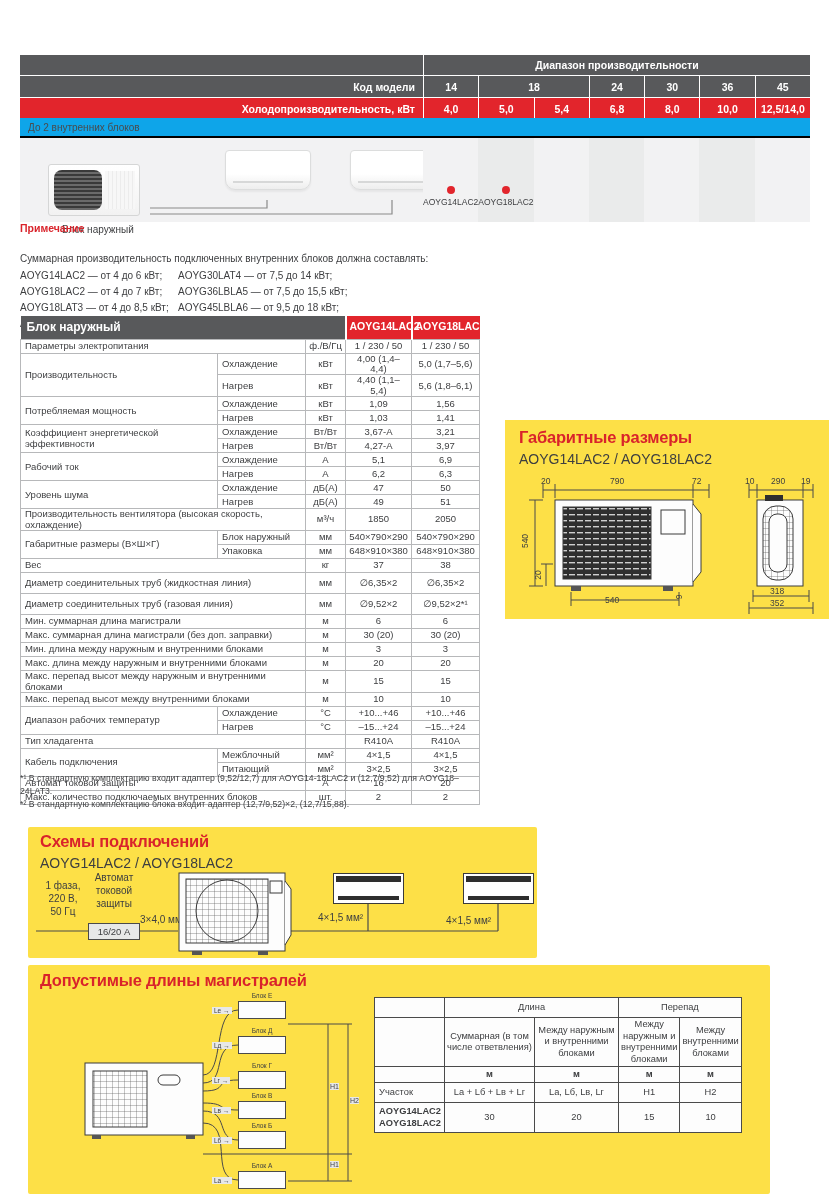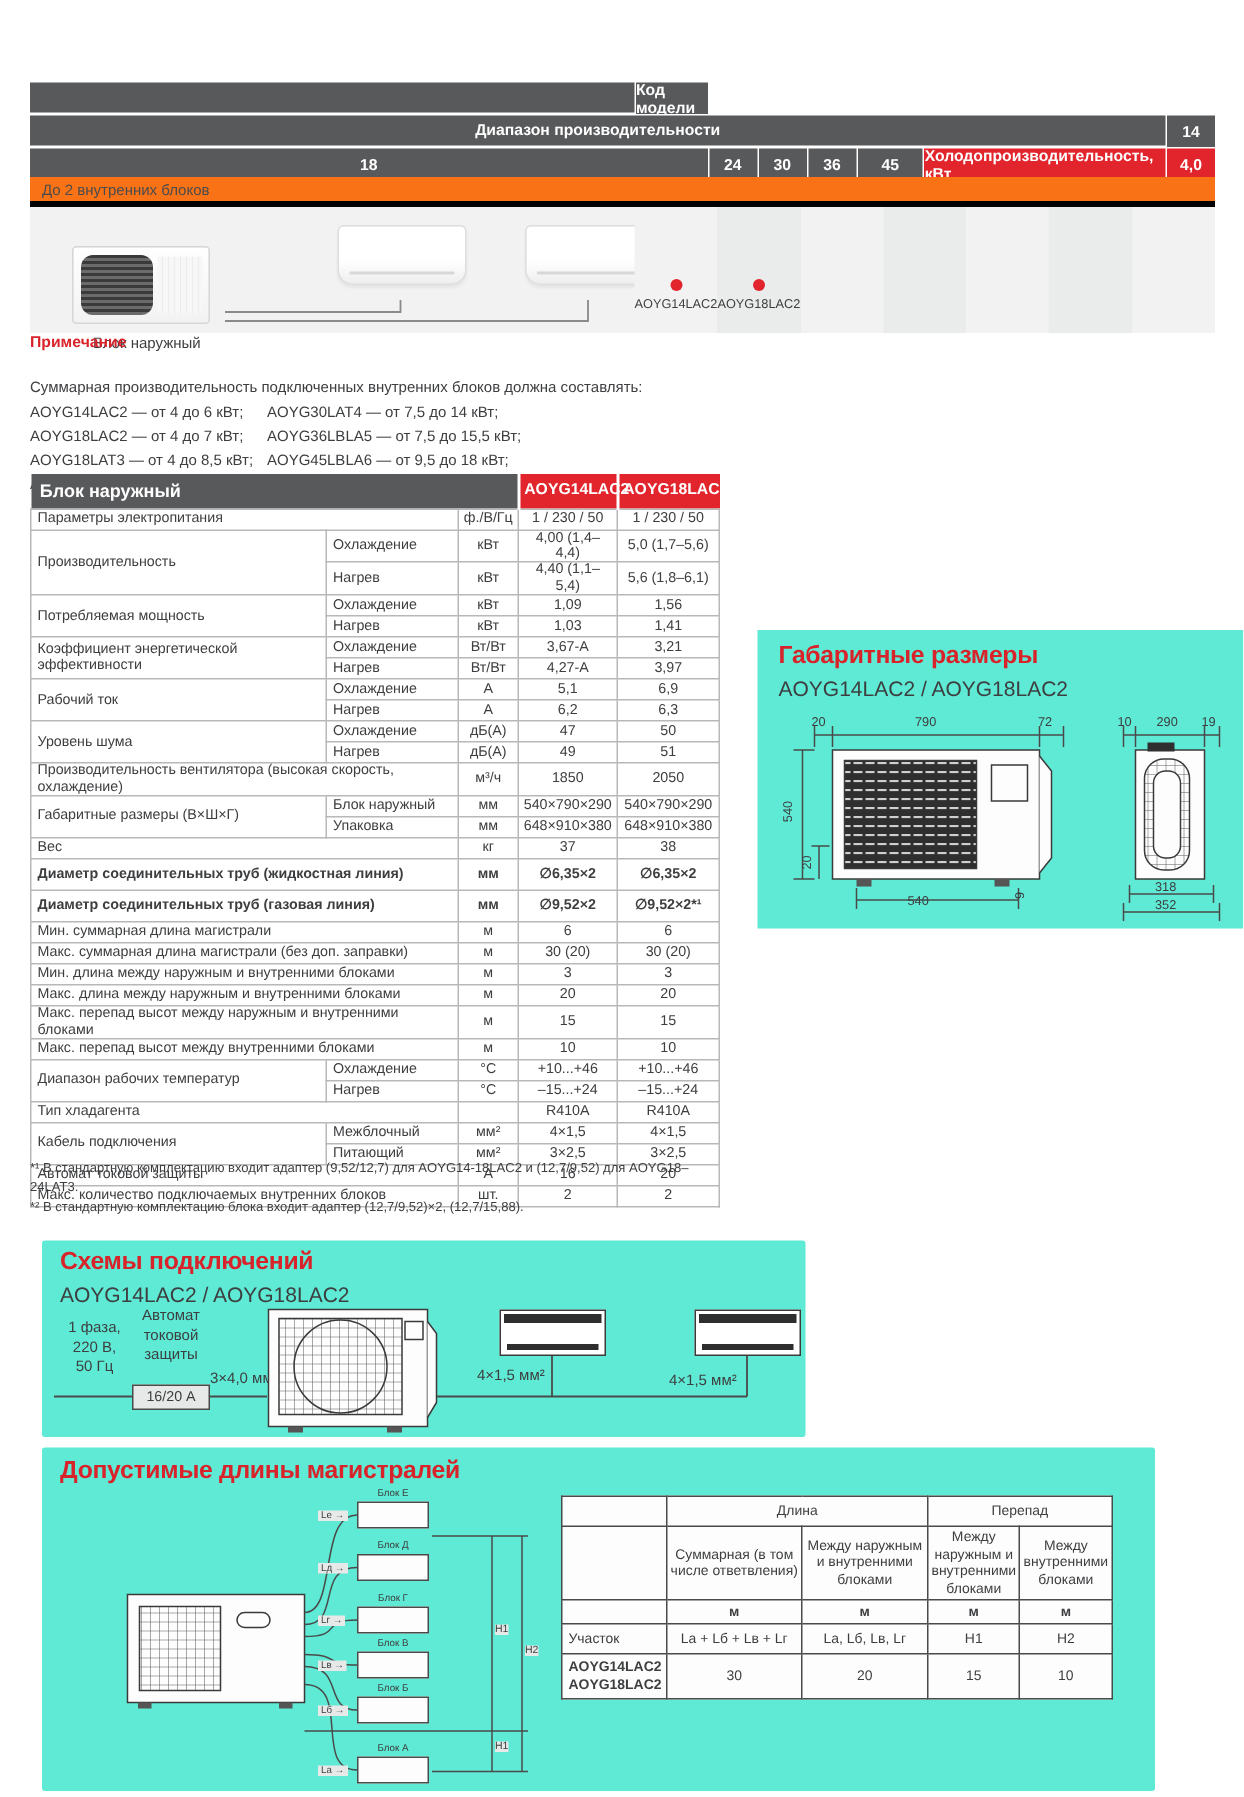--- a/index.html
+++ b/index.html
@@ -14,21 +14,21 @@
   .top-table { position:absolute; left:20px; top:55px; width:790px; display:grid;
                grid-template-columns:403px repeat(7,1fr); gap:1px; background:#fff; }
   .tt-cell { background:#58595b; color:#fff; font-weight:bold; font-size:10.5px;
              display:flex; align-items:center; justify-content:center; height:20px; }
   .tt-cell.lab { justify-content:flex-end; padding-right:8px; }
   .tt-cell.red { background:#e2252c; height:21px; }
   .tt-row2 { height:21px; }
 
   
   .product-strip { position:absolute; left:20px; top:118px; width:790px; }
-  .ps-bar { height:20px; background:#f97316; color:#4a4b4d; font-size:10px; line-height:20px; padding-left:8px; border-bottom:4px solid #000000; }
+  .ps-bar { height:20px; background:#0ea5e9; color:#4a4b4d; font-size:10px; line-height:20px; padding-left:8px; border-bottom:2px solid #000000; }
   .ps-area { position:relative; height:84px; background:#f2f2f3; }
   .ps-stripe { position:absolute; top:0; bottom:0; }
   .ps-dot { position:absolute; width:8px; height:8px; border-radius:50%; background:#e2252c; }
   .ps-model { position:absolute; font-size:8.5px; color:#3d3e40; width:56px; text-align:center; }
   .ps-caption { position:absolute; left:42px; top:86px; font-size:10px; color:#3d3e40; }
   
   .photo-outdoor { position:absolute; left:28px; top:26px; width:92px; height:52px; background:linear-gradient(#ffffff,#f2f2f2); border:1px solid #d5d6d6; border-radius:3px; }
   .photo-outdoor .grille { position:absolute; left:5px; top:5px; width:48px; height:40px; border-radius:8px; background:repeating-linear-gradient(#3a3a3a 0 2px,#6b6b6b 2px 4px); }
   .photo-outdoor .side { position:absolute; right:4px; top:6px; width:30px; height:38px; background:repeating-linear-gradient(90deg,#f7f7f7 0 3px,#ececec 3px 4px); }
   .photo-indoor { position:absolute; width:86px; height:40px; background:linear-gradient(#ffffff 60%,#eeeeee); border:1px solid #dcdddd; border-radius:4px 4px 10px 10px; box-shadow:0 2px 2px rgba(0,0,0,0.05); }
@@ -42,29 +42,29 @@
   .note-cols { display:flex; }
   .note-col { line-height:16px; }
   .note-col.left { width:158px; }
 
   
   .main-table-wrap { position:absolute; left:20px; top:316px; width:459px; }
   table.spec { border-collapse:collapse; width:459px; table-layout:fixed; }
   table.spec td, table.spec th { border:1px solid #b7b8ba; font-size:9.5px; padding:0 3px; color:#3d3e40; height:14px; line-height:1.1; }
   table.spec td.lab { text-align:left; padding-left:4px; }
   table.spec td.val { text-align:center; }
-  table.spec tr.tall td { height:21px;font-weight:bold; }
+  table.spec tr.tall td { height:21px; }
   table.spec thead td { border:none; }
   td.hdr-dark { background:#58595b; color:#fff !important; font-weight:bold; font-size:12px !important; padding-left:6px !important; height:23px !important; }
   td.hdr-red { background:#e2252c; color:#fff !important; font-weight:bold; font-size:10.5px !important; text-align:center; border-left:2px solid #fff !important; height:23px !important; }
 
   .footnotes { position:absolute; left:20px; top:772px; width:470px; font-size:8.7px; color:#3d3e40; line-height:13px; }
 
   
-  .panel { position:absolute; background:#5eead4; }
+  .panel { position:absolute; background:#fde047; }
   .panel-title { position:absolute; color:#d9232b; font-size:16.5px; font-weight:bold; letter-spacing:-0.2px; }
   .panel-sub { position:absolute; font-size:14px; color:#3d3e40; }
 
   #dims-panel   { left:505px; top:420px; width:324px; height:199px; }
   #wiring-panel { left:28px;  top:827px; width:509px; height:131px; border-radius:2px; }
   #lengths-panel{ left:28px;  top:965px; width:742px; height:229px; border-radius:2px; }
 
   .dim-num { position:absolute; font-size:8.5px; color:#3d3e40; white-space:nowrap; }
   .rot { transform:rotate(-90deg); transform-origin:center; }
 
@@ -89,22 +89,22 @@
   table.len td.bold { font-weight:bold; }
 </style>
 </head>
 <body>
 
 <div class="page">
 
 
   <div class="top-table" id="top-table">
       <div class="tt-cell"></div>
+      <div class="tt-cell" style="grid-column: span 7;">Диапазон производительности</div>
       <div class="tt-cell lab tt-row2">Код модели</div>
-      <div class="tt-cell" style="grid-column: span 7;">Диапазон производительности</div>
       <div class="tt-cell tt-row2">14</div>
       <div class="tt-cell tt-row2" style="grid-column: span 2;">18</div>
       <div class="tt-cell tt-row2">24</div>
       <div class="tt-cell tt-row2">30</div>
       <div class="tt-cell tt-row2">36</div>
       <div class="tt-cell tt-row2">45</div>
       <div class="tt-cell lab red">Холодопроизводительность, кВт</div>
       <div class="tt-cell red">4,0</div>
       <div class="tt-cell red">5,0</div>
       <div class="tt-cell red">5,4</div>

